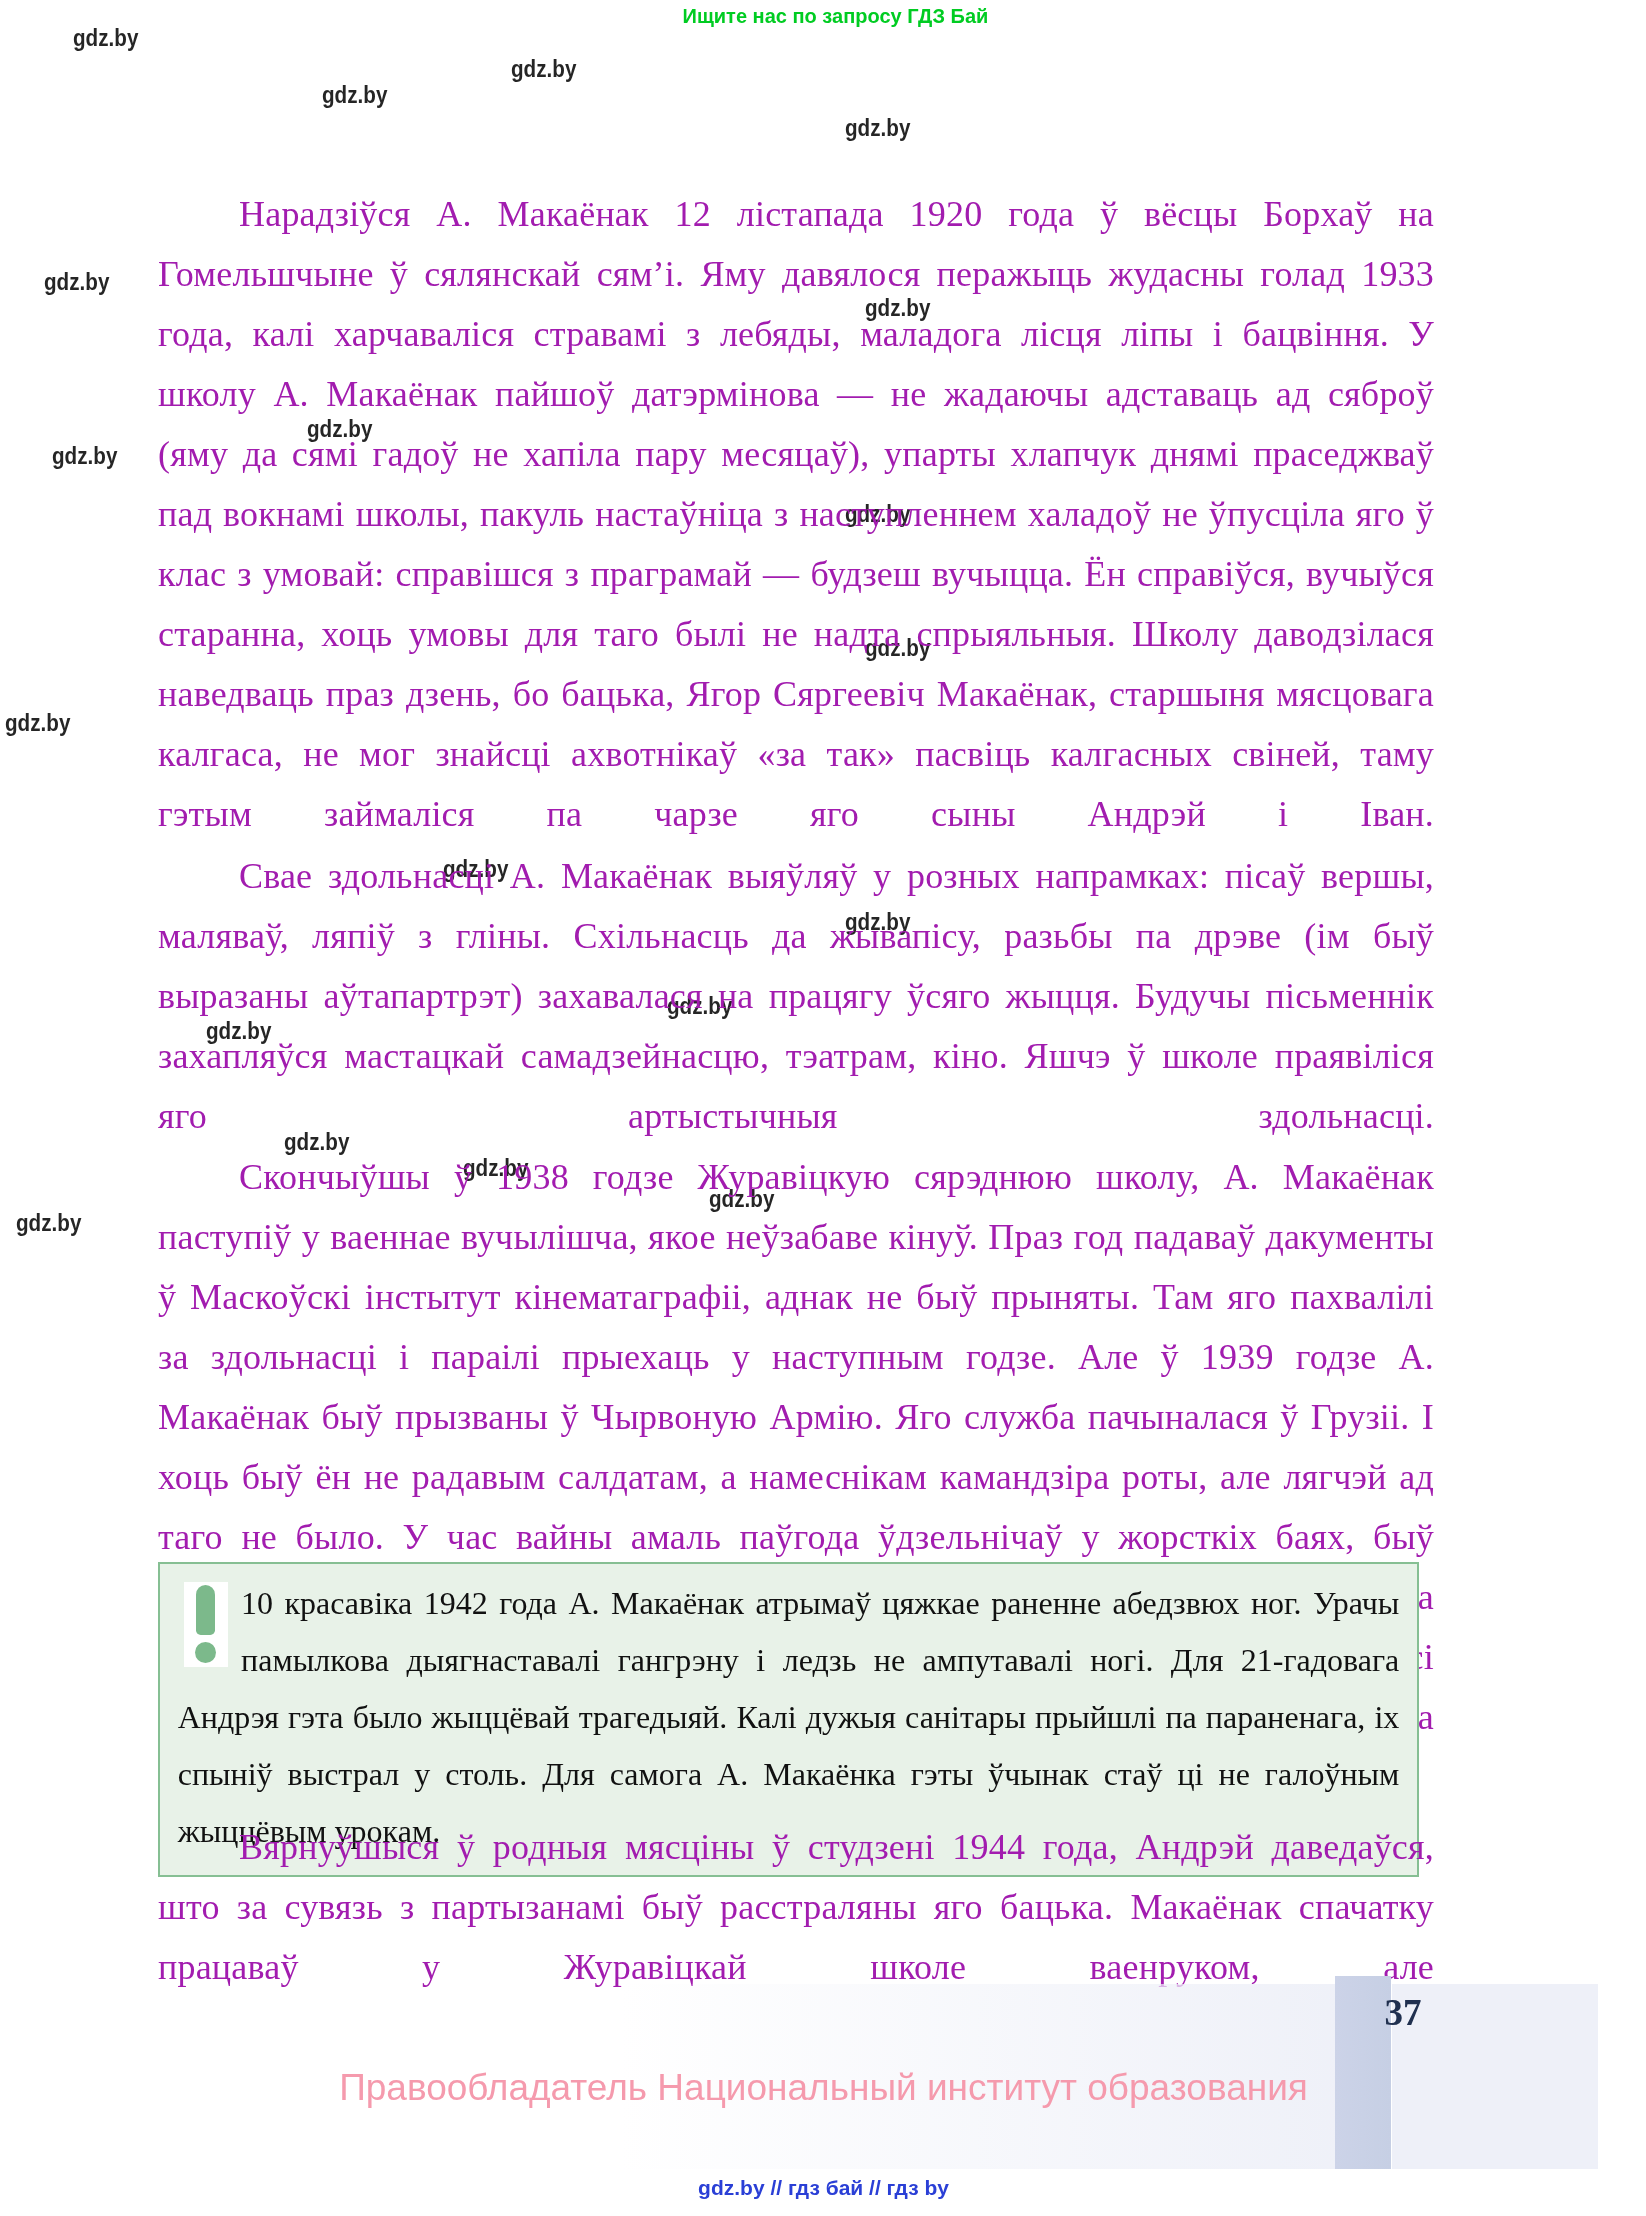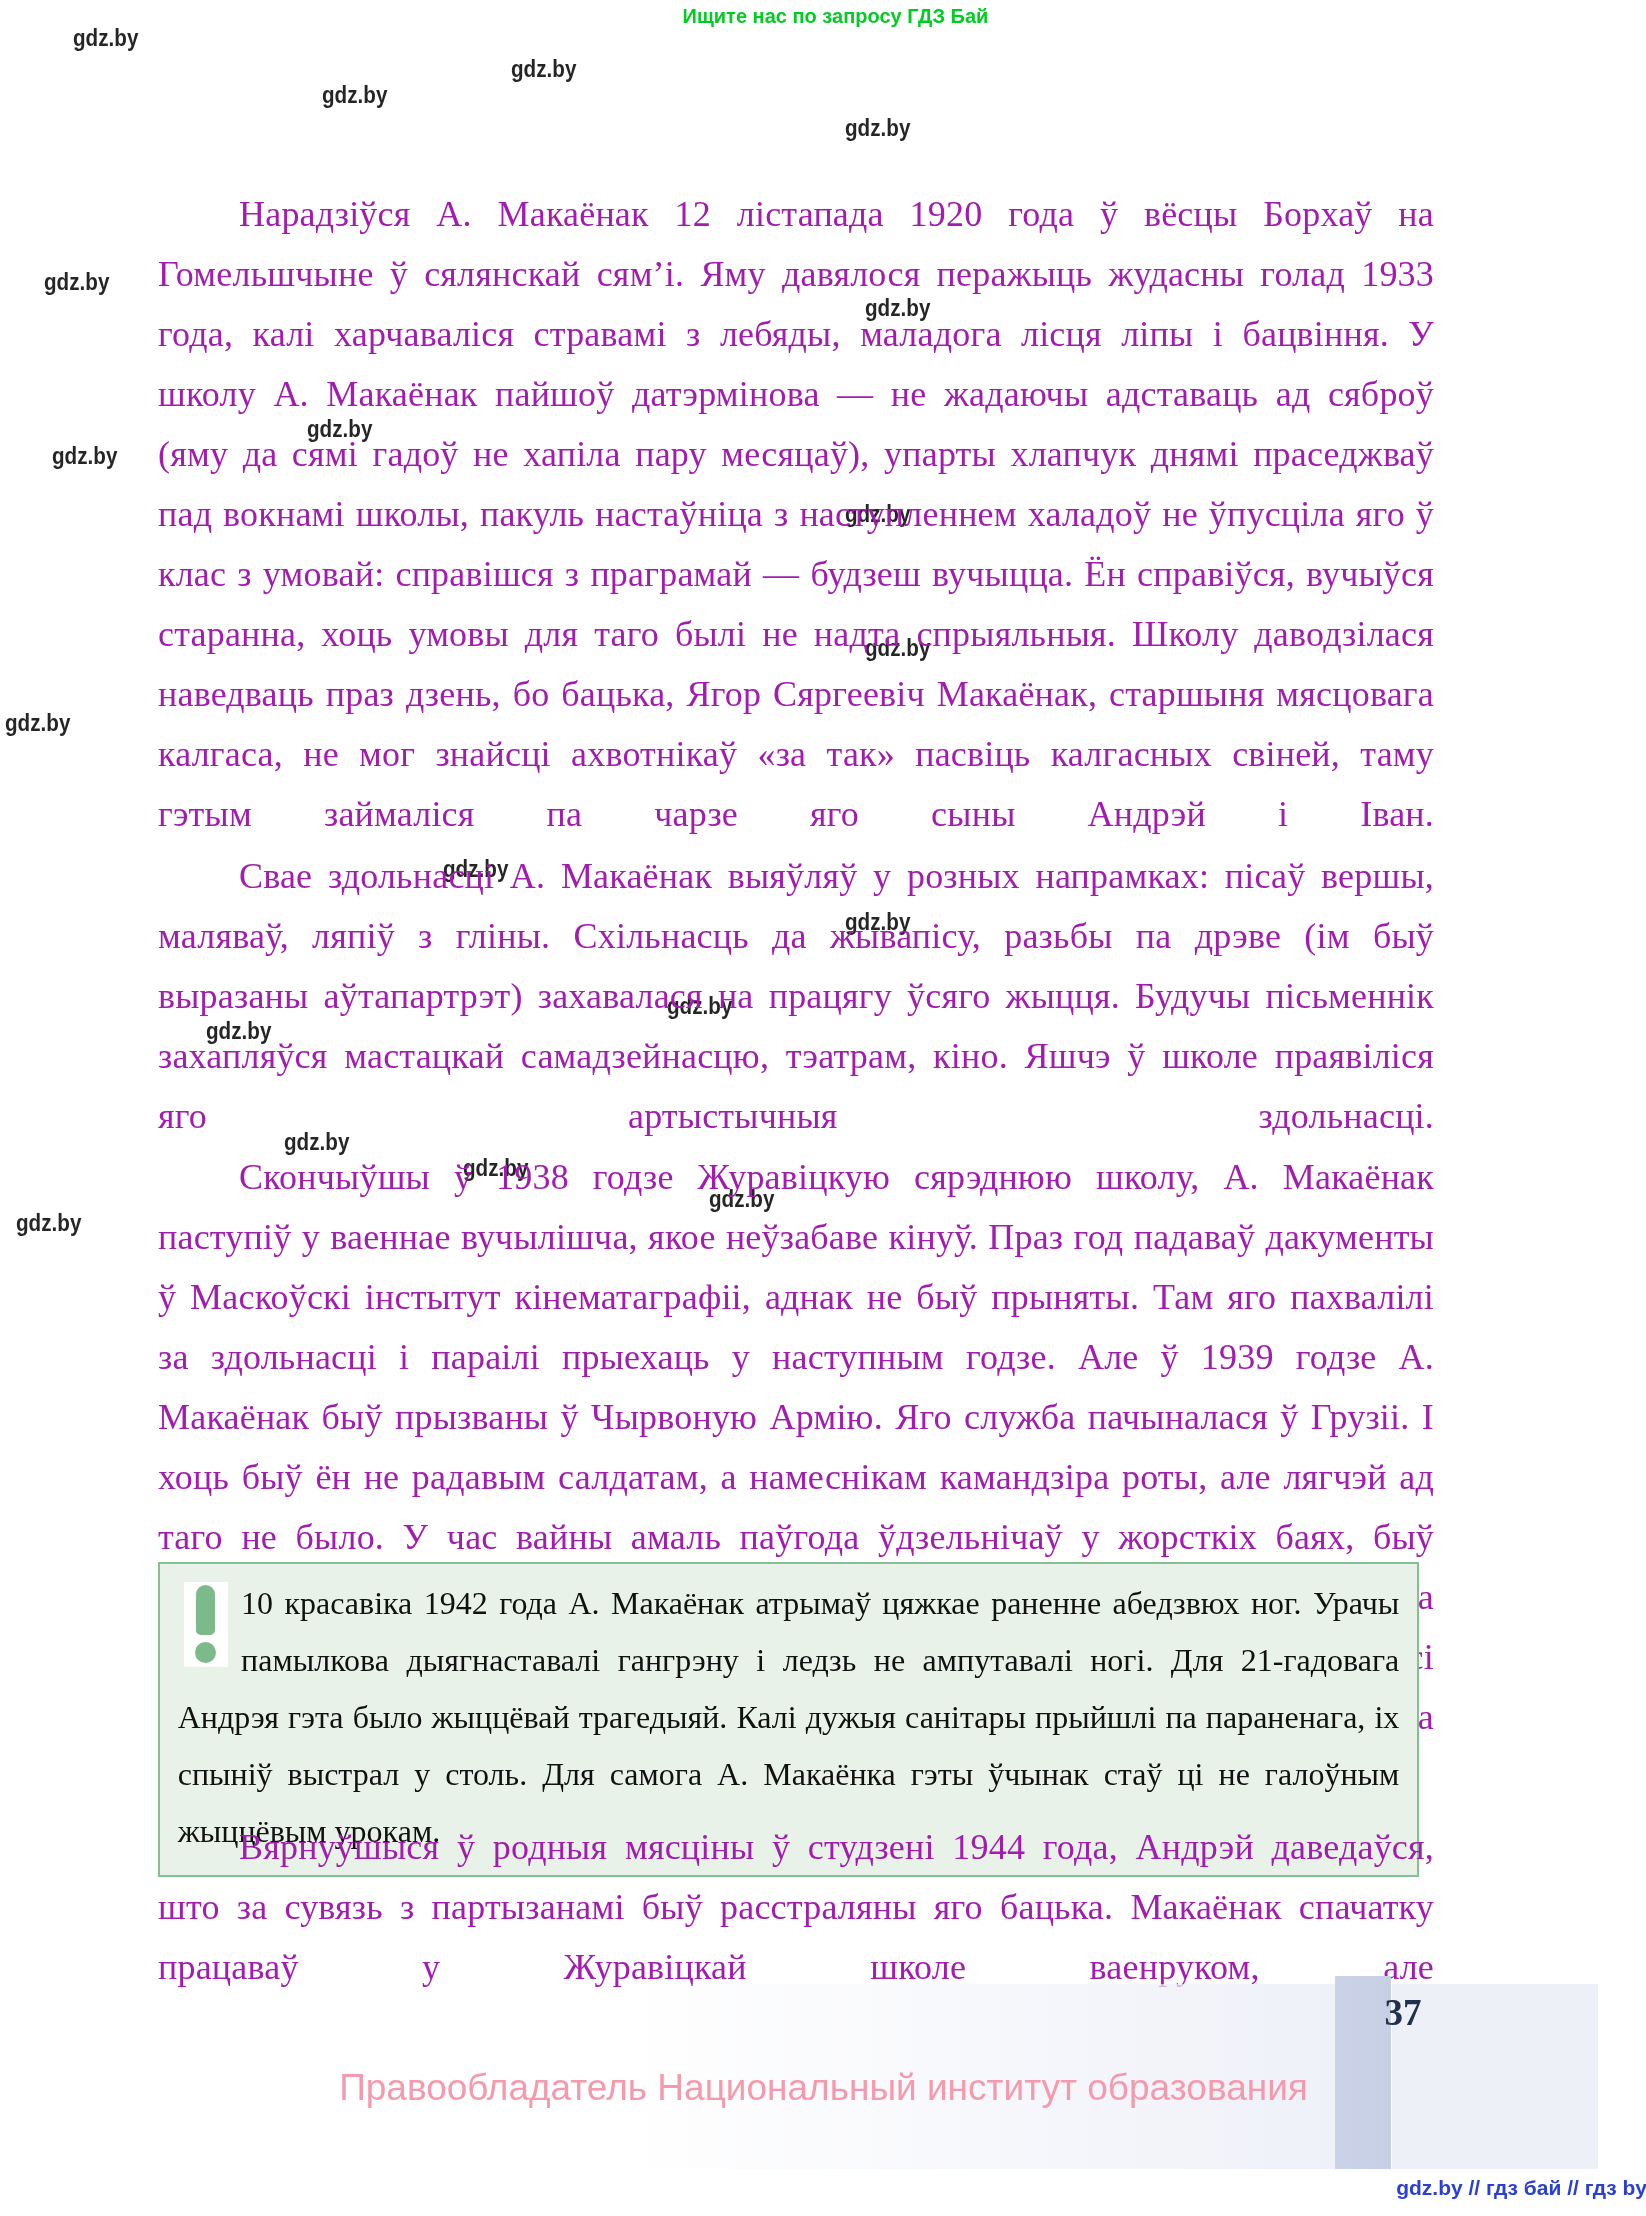--- a/index.html
+++ b/index.html
@@ -171,21 +171,21 @@
     font-weight: 400;
     letter-spacing: 0px;
   }
 
   
   .footer-links {
     position: absolute;
     left: 0;
     top: 2176px;
     width: 1647px;
-    text-align: right;
+    text-align: center;
     color: #2a3fd6;
     font-family: "Liberation Sans", sans-serif;
     font-size: 21px;
     font-weight: 700;
   }
 </style>
 </head>
 <body>
 
 <div class="promo-banner">Ищите нас по запросу ГДЗ Бай</div>

